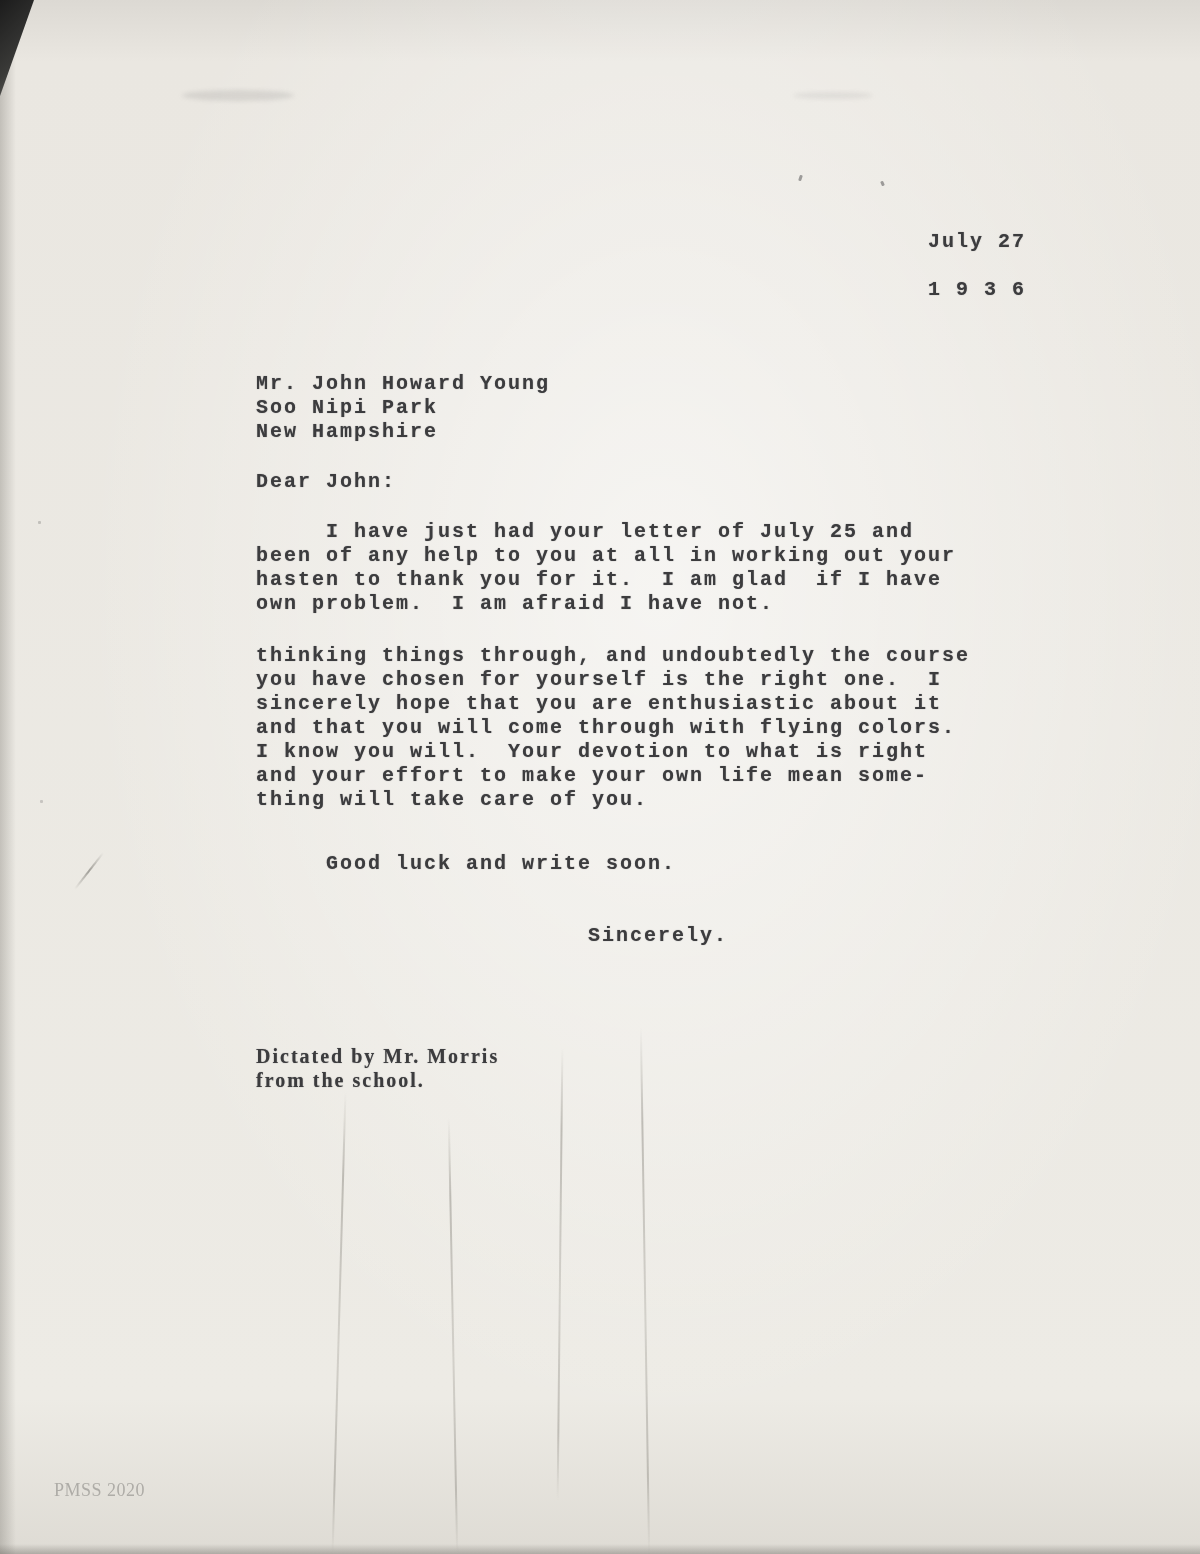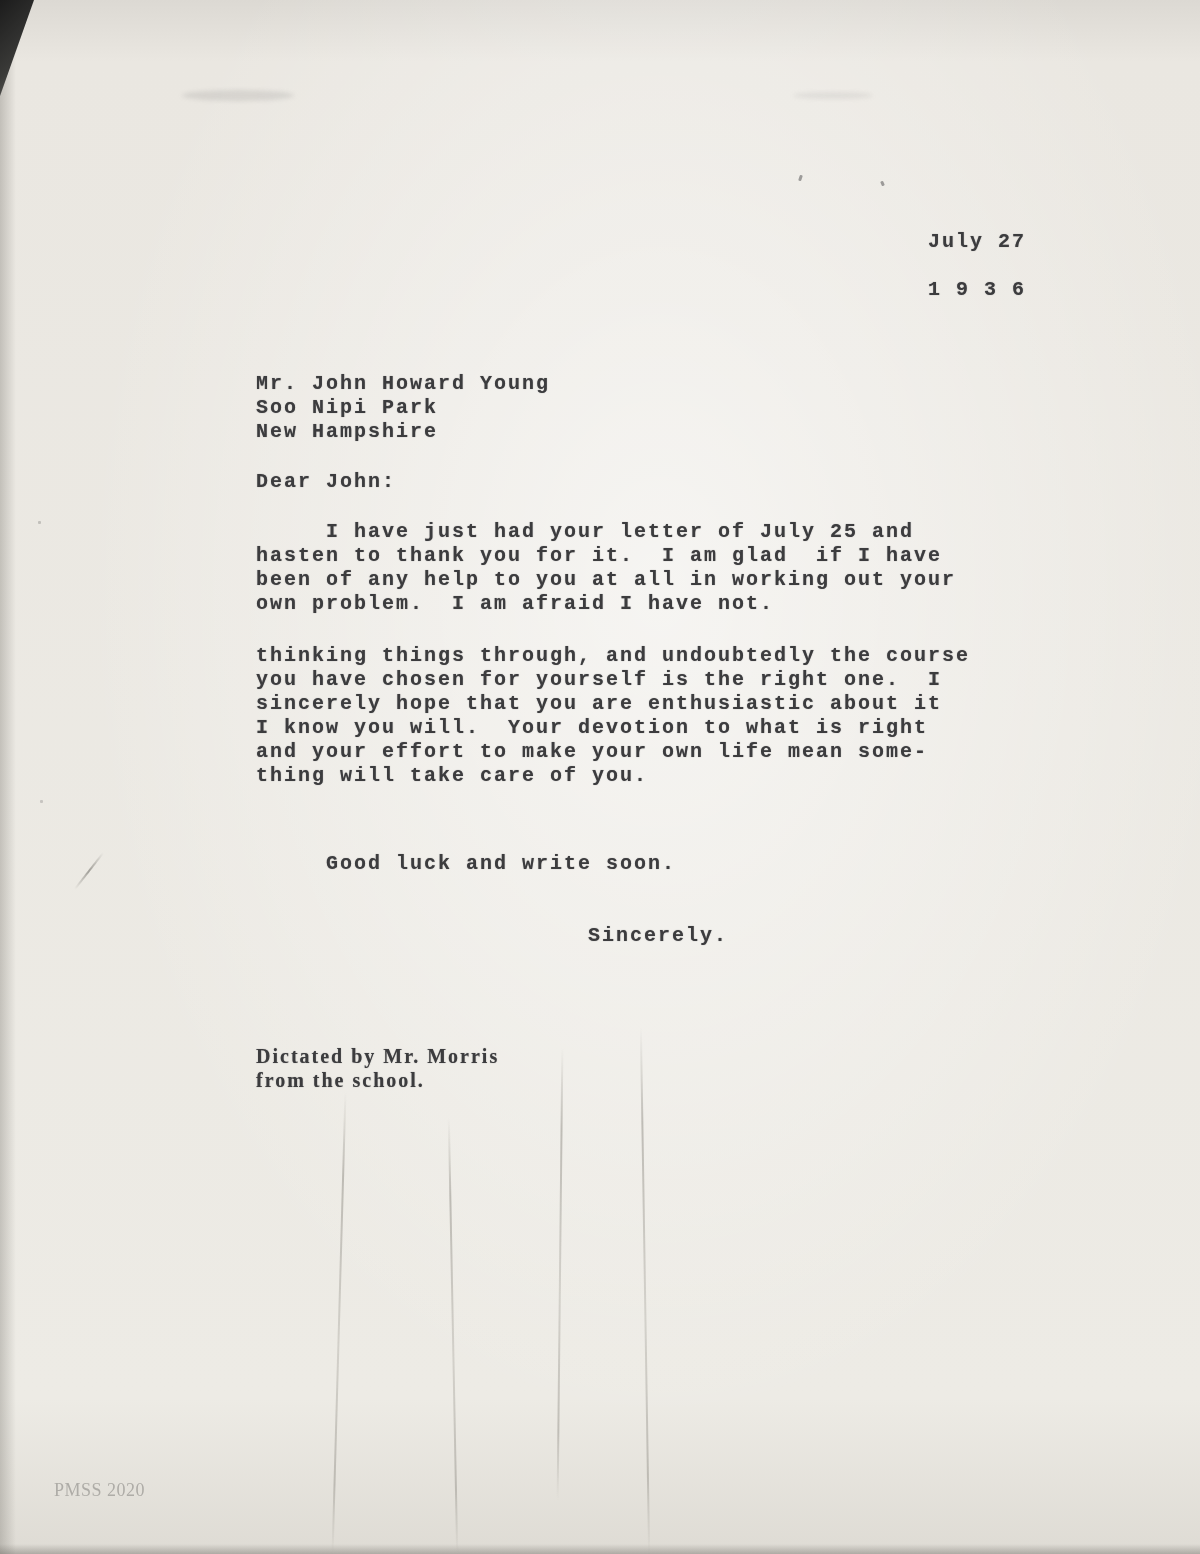--- a/index.html
+++ b/index.html
@@ -129,29 +129,30 @@
     <div class="line">Soo Nipi Park</div>
     <div class="line">New Hampshire</div>
   </div>
 
   <div class="block" style="left:256px; top:470px;">
     <div class="line">Dear John:</div>
   </div>
 
   <div class="block" style="left:256px; top:520px;">
     <div class="line">     I have just had your letter of July 25 and</div>
+    <div class="line">been of any help to you at all in working out your</div>
     <div class="line">hasten to thank you for it.  I am glad  if I have</div>
-    <div class="line">been of any help to you at all in working out your</div>
     <div class="line">own problem.  I am afraid I have not.</div>
   </div>
 
   <div class="block" style="left:256px; top:644px;">
     <div class="line">thinking things through, and undoubtedly the course</div>
     <div class="line">you have chosen for yourself is the right one.  I</div>
     <div class="line">sincerely hope that you are enthusiastic about it</div>
+    <div class="line">and that you will come through with flying colors.</div>
     <div class="line">I know you will.  Your devotion to what is right</div>
     <div class="line">and your effort to make your own life mean some-</div>
     <div class="line">thing will take care of you.</div>
   </div>
 
   <div class="block" style="left:256px; top:852px;">
     <div class="line">     Good luck and write soon.</div>
   </div>
 
   <div class="block" style="left:588px; top:924px;">

